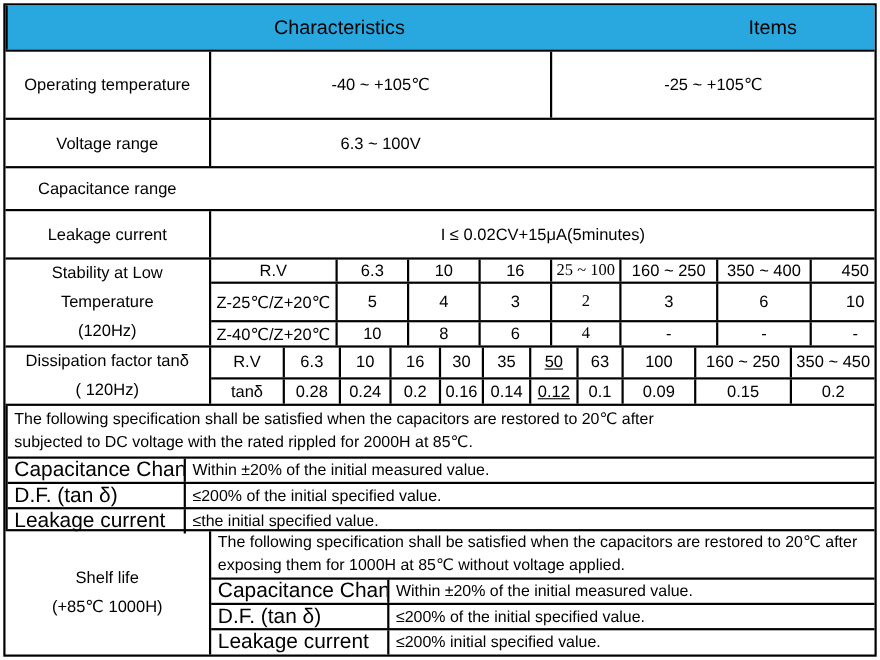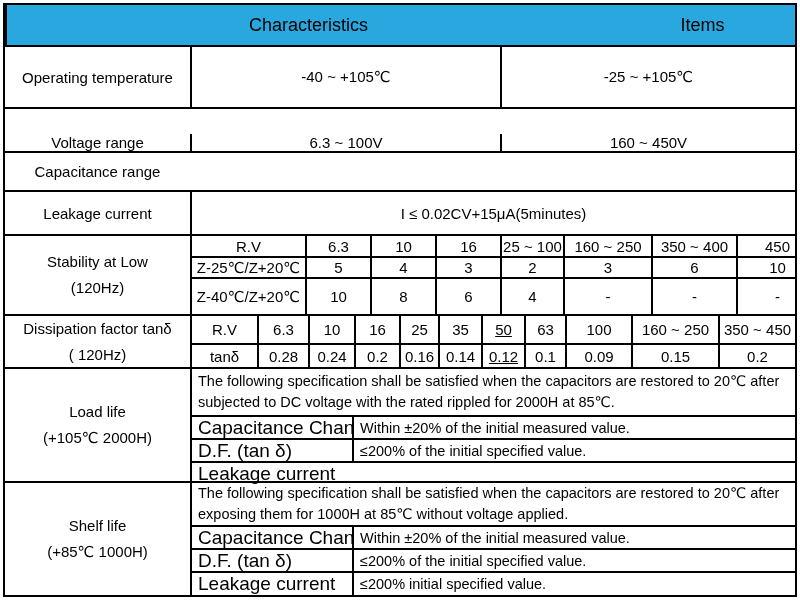--- a/index.html
+++ b/index.html
@@ -23,48 +23,48 @@
   }
   .bl { border-left: 2px solid #000; }
   .grow { flex: 1 1 auto; min-width: 0; }
   .c-items { width: 185px; flex: 0 0 185px; }
   .c-low { width: 310px; flex: 0 0 310px; }
   
   .hdr { height: 40px; background: var(--hdr-bg); }
   .hdr .cell { font-size: 18px; }
   
   .h-op { height: 62px; }
-  .h-volt { height: 44px; align-items: flex-end; }
+  .h-volt { height: 44px; }
   .h-cap { height: 39px; }
   .h-leak { height: 44px; }
   .h-stab { height: 80px; }
   .h-diss { height: 53px; }
   .h-load { height: 114px; }
   .h-shelf { flex: 1 1 auto; }
   
   .label-lines { display: flex; flex-direction: column; align-items: center; justify-content: center; }
   .label-lines span { display: block; line-height: 26px; font-size: 15px; }
   
   .subtable { display: flex; flex-direction: column; flex: 1 1 auto; min-width: 0; }
   .subrow { display: flex; flex-direction: row; border-top: 2px solid #000; }
   .subrow:first-child { border-top: none; }
   .scell {
     display: flex; align-items: center; justify-content: center;
     border-left: 2px solid #000; font-size: 15px; overflow: hidden;
   }
   .scell:first-child { border-left: none; }
   .sr-h1 { height: 20px; }
-  .sr-h2 { height: 21px; }
+  .sr-h2 { height: 35px; }
   .sr-grow { flex: 1 1 auto; }
   
   .sc0 { width: 113px; flex: 0 0 113px; }
   .sc1 { width: 65px; flex: 0 0 65px; }
   .sc2 { width: 65px; flex: 0 0 65px; }
   .sc3 { width: 65px; flex: 0 0 65px; }
-  .sc4 { width: 63px; flex: 0 0 63px; }
+  .sc4 { width: 63px; flex: 0 0 63px; font-family: Liberation Serif, serif; }
   .sc5 { width: 88px; flex: 0 0 88px; }
   .sc6 { width: 85px; flex: 0 0 85px; }
   .sc7 { flex: 1 1 auto; padding-left: 22px; }
   
   .dc0 { width: 65px; flex: 0 0 65px; }
   .dc1 { width: 51px; flex: 0 0 51px; }
   .dc2 { width: 46px; flex: 0 0 46px; }
   .dc3 { width: 45px; flex: 0 0 45px; }
   .dc4 { width: 39px; flex: 0 0 39px; }
   .dc5 { width: 43px; flex: 0 0 43px; }
@@ -110,35 +110,35 @@
 
     <div class="row h-op">
       <div class="cell c-items">Operating temperature</div>
       <div class="cell c-low bl">-40 ~ +105℃</div>
       <div class="cell grow bl">-25 ~ +105℃</div>
     </div>
 
     <div class="row h-volt">
       <div class="cell c-items">Voltage range</div>
       <div class="cell c-low bl">6.3 ~ 100V</div>
-      <div class="cell grow bl">160 ~ 450V</div>
     </div>
 
     <div class="row h-cap">
       <div class="cell c-items">Capacitance range</div>
     </div>
 
     <div class="row h-leak">
       <div class="cell c-items">Leakage current</div>
       <div class="cell grow bl">I ≤ 0.02CV+15μA(5minutes)</div>
     </div>
 
     <div class="row h-stab">
       <div class="cell c-items label-lines">
         <span>Stability at Low</span>
+        <span>Temperature</span>
         <span>(120Hz)</span>
       </div>
       <div class="subtable bl">
         <div class="subrow sr-h1">
           <div class="scell sc0">R.V</div>
           <div class="scell sc1">6.3</div>
           <div class="scell sc2">10</div>
           <div class="scell sc3">16</div>
           <div class="scell sc4">25 ~ 100</div>
           <div class="scell sc5">160 ~ 250</div>
@@ -172,21 +172,21 @@
       <div class="cell c-items label-lines">
         <span>Dissipation factor tanδ</span>
         <span>( 120Hz)</span>
       </div>
       <div class="subtable bl">
         <div class="subrow dr-h1">
           <div class="scell dc0">R.V</div>
           <div class="scell dc1">6.3</div>
           <div class="scell dc2">10</div>
           <div class="scell dc3">16</div>
-          <div class="scell dc4">25</div>
+          <div class="scell dc4">30</div>
           <div class="scell dc5">35</div>
           <div class="scell dc6">50</div>
           <div class="scell dc7">63</div>
           <div class="scell dc8">100</div>
           <div class="scell dc9">160 ~ 250</div>
           <div class="scell dc10">350 ~ 450</div>
         </div>
         <div class="subrow sr-grow">
           <div class="scell dc0">tanδ</div>
           <div class="scell dc1">0.28</div>
@@ -197,39 +197,36 @@
           <div class="scell dc6">0.12</div>
           <div class="scell dc7">0.1</div>
           <div class="scell dc8">0.09</div>
           <div class="scell dc9">0.15</div>
           <div class="scell dc10">0.2</div>
         </div>
       </div>
     </div>
 
     <div class="row h-load">
-      <div class="cell c-items label-lines">
-        <span>Load life</span>
-        <span>(+105℃ 2000H)</span>
-      </div>
       <div class="lifebox bl">
         <div class="desc d-load">
           <span>The following specification shall be satisfied when the capacitors are restored to 20℃ after</span>
           <span>subjected to DC voltage with the rated rippled for 2000H at 85℃.</span>
         </div>
         <div class="liferow">
           <div class="lname">Capacitance Change</div>
           <div class="lval">Within ±20% of the initial measured value.</div>
         </div>
         <div class="liferow">
           <div class="lname">D.F. (tan δ)</div>
           <div class="lval">≤200% of the initial specified value.</div>
         </div>
         <div class="liferow lr-grow">
           <div class="lname">Leakage current</div>
+          <div class="lval">≤the initial specified value.</div>
         </div>
       </div>
     </div>
 
     <div class="row h-shelf">
       <div class="cell c-items label-lines">
         <span>Shelf life</span>
         <span>(+85℃ 1000H)</span>
       </div>
       <div class="lifebox bl">

